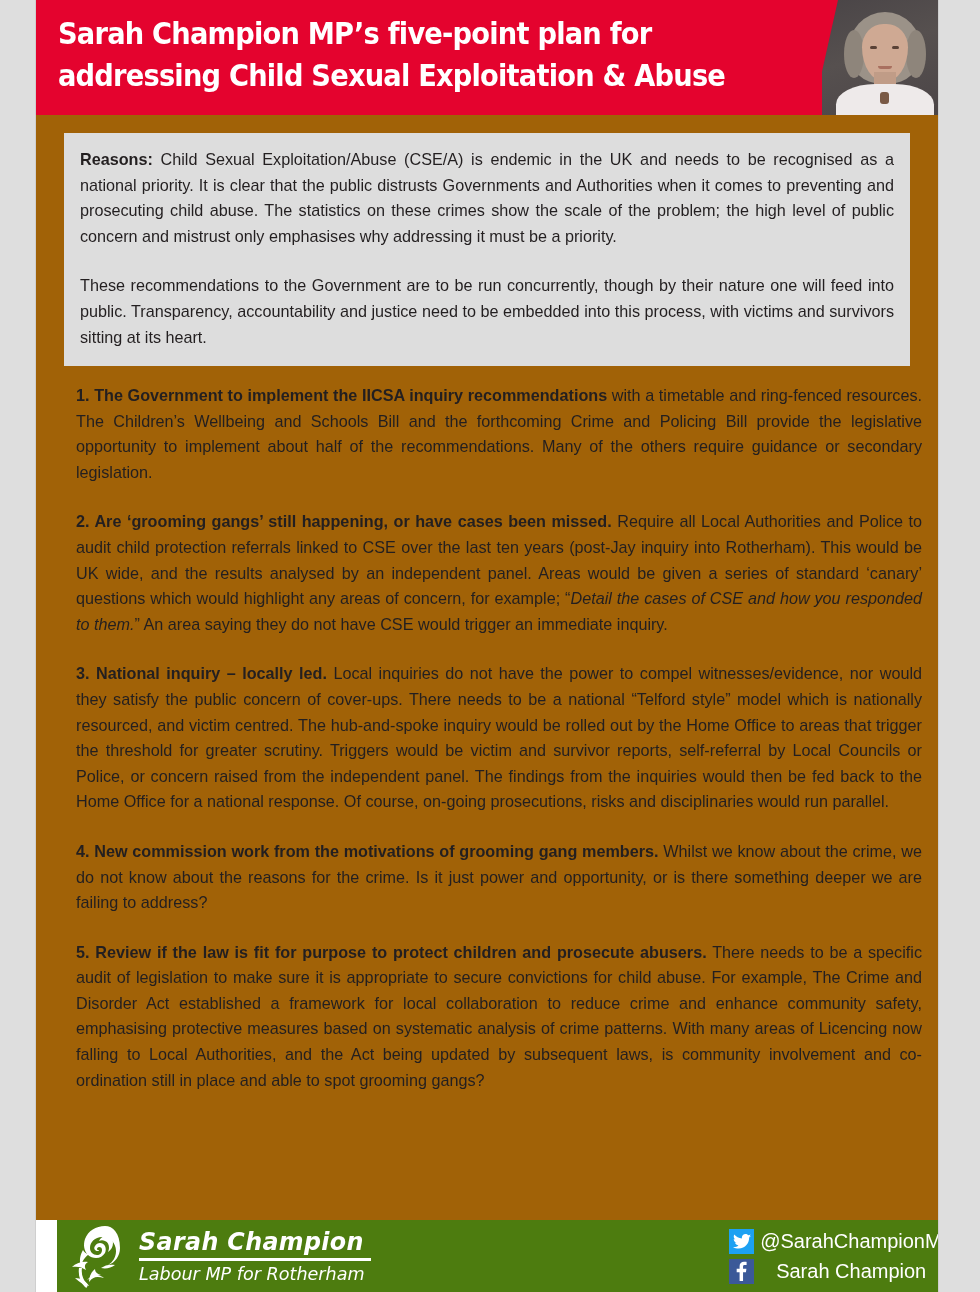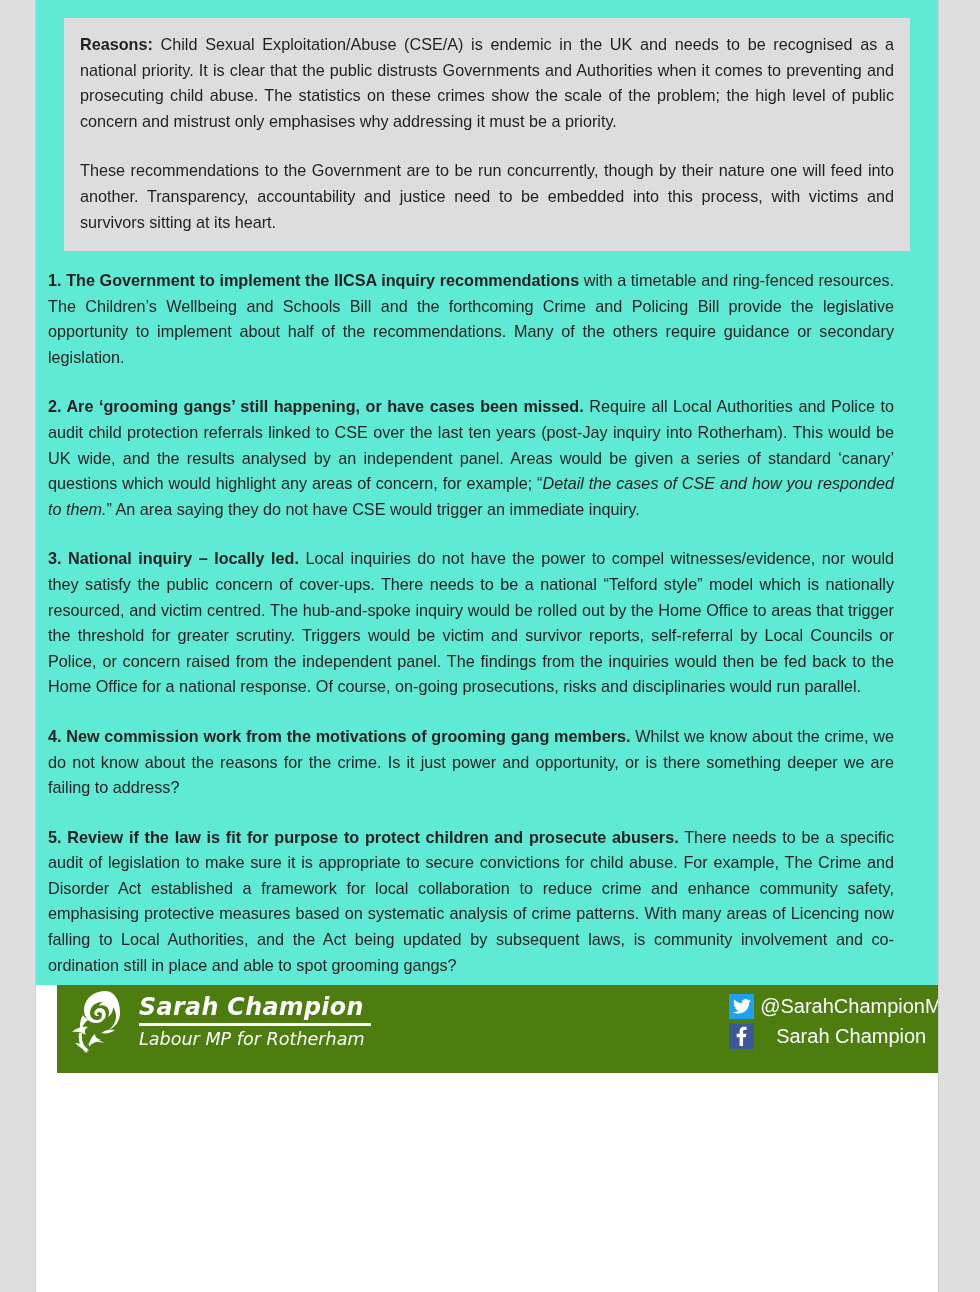--- a/index.html
+++ b/index.html
@@ -146,22 +146,22 @@
     width: 9px;
     height: 12px;
     background: #7a5a46;
     border-radius: 3px;
   }
 
   
   #content {
     position: relative;
     width: 902px;
-    height: 985px;
-    background: #5eead4;
+    height: 1105px;
+    background: #a16207;
   }
 
   #reasons-box {
     position: absolute;
     left: 28px;
     top: 18px;
     width: 846px;
     background: #dddddd;
     padding: 14px 16px 16px 16px;
     box-sizing: border-box;
@@ -173,21 +173,21 @@
     color: #231f20;
     text-align: justify;
     margin: 0;
   }
   .body-text + .body-text { margin-top: 24px; }
   .b { font-weight: bold; }
   .i { font-style: italic; }
 
   #points {
     position: absolute;
-    left: 12px;
+    left: 40px;
     top: 268px;
     width: 846px;
   }
   .point { margin: 0 0 24px 0; }
   .point:last-child { margin-bottom: 8px; }
 
   
   #footer {
     position: relative;
     width: 902px;
@@ -260,26 +260,44 @@
     margin-left: 6px;
     white-space: nowrap;
   }
   .social-row.fb .social-label { margin-left: 22px; }
 </style>
 </head>
 <body>
 
 <div id="page">
 
+  <div id="header">
+    <div id="header-title">Sarah Champion MP’s five-point plan for
+addressing Child Sexual Exploitation &amp; Abuse</div>
+
+    <div id="header-photo">
+      <div id="photo-wedge"></div>
+      <div class="p-hair"></div>
+      <div class="p-hair2"></div>
+      <div class="p-hair3"></div>
+      <div class="p-face"></div>
+      <div class="p-eye l"></div>
+      <div class="p-eye r"></div>
+      <div class="p-mouth"></div>
+      <div class="p-neck"></div>
+      <div class="p-body"></div>
+      <div class="p-necklace"></div>
+    </div>
+  </div>
 
   <div id="content">
 
     <div id="reasons-box">
       <p class="body-text"><span class="b">Reasons:</span><span> Child Sexual Exploitation/Abuse (CSE/A) is endemic in the UK and needs to be recognised as a national priority. It is clear that the public distrusts Governments and Authorities when it comes to preventing and prosecuting child abuse. The statistics on these crimes show the scale of the problem; the high level of public concern and mistrust only emphasises why addressing it must be a priority.</span></p>
-      <p class="body-text">These recommendations to the Government are to be run concurrently, though by their nature one will feed into another. Transparency, accountability and justice need to be embedded into this process, with victims and survivors sitting at its heart.</p>
+      <p class="body-text">These recommendations to the Government are to be run concurrently, though by their nature one will feed into public. Transparency, accountability and justice need to be embedded into this process, with victims and survivors sitting at its heart.</p>
     </div>
 
     <div id="points">
 
       <p class="body-text point"><span class="b">1.</span><span class="b"> </span><span class="b">The Government to implement the IICSA inquiry recommendations</span><span> with a timetable and ring-fenced resources. The Children’s Wellbeing and Schools Bill and the forthcoming Crime and Policing Bill provide the legislative opportunity to implement about half of the recommendations. Many of the others require guidance or secondary legislation.</span></p>
 
       <p class="body-text point"><span class="b">2.</span><span class="b"> </span><span class="b">Are ‘grooming gangs’ still happening, or have cases been missed.</span><span> Require all Local Authorities and Police to audit child protection referrals linked to CSE over the last ten years (post-Jay inquiry into Rotherham). This would be UK wide, and the results analysed by an independent panel. Areas would be given a series of standard ‘canary’ questions which would highlight any areas of concern, for example; “</span><span class="i">Detail the cases of CSE and how you responded to them.</span><span>” An area saying they do not have CSE would trigger an immediate inquiry.</span></p>
 
       <p class="body-text point"><span class="b">3.</span><span class="b"> </span><span class="b">National inquiry – locally led.</span><span> Local inquiries do not have the power to compel witnesses/evidence, nor would they satisfy the public concern of cover-ups. There needs to be a national “Telford style” model which is nationally resourced, and victim centred. The hub-and-spoke inquiry would be rolled out by the Home Office to areas that trigger the threshold for greater scrutiny. Triggers would be victim and survivor reports, self-referral by Local Councils or Police, or concern raised from the independent panel. The findings from the inquiries would then be fed back to the Home Office for a national response. Of course, on-going prosecutions, risks and disciplinaries would run parallel.</span></p>
 

